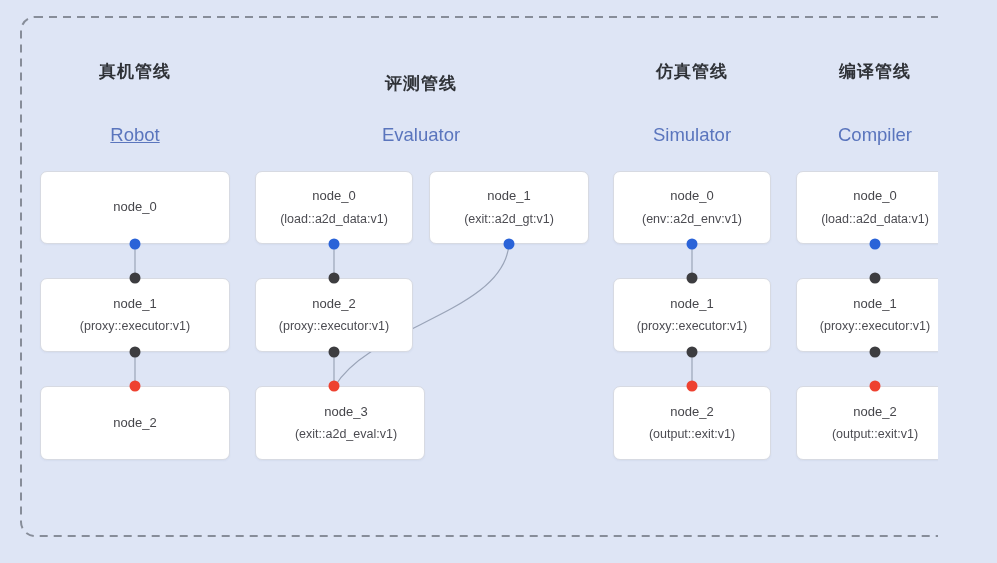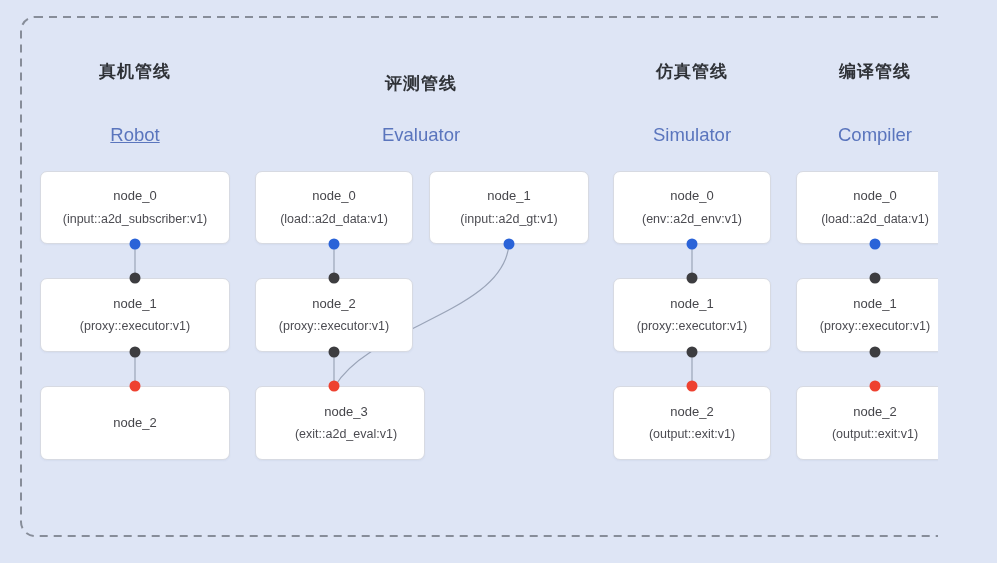--- a/index.html
+++ b/index.html
@@ -36,21 +36,20 @@
       <path d="M 509 244 C 504 312, 371 326, 335 386" fill="none" stroke="#9aa4b8" stroke-width="1.2"></path>
       <path d="M 692 244 L 692 278" fill="none" stroke="#9aa4b8" stroke-width="1.2"></path>
       <path d="M 692 352 L 692 386" fill="none" stroke="#9aa4b8" stroke-width="1.2"></path>
     </svg>
 
   <div class="layer" id="content-layer">
       <div class="hdr-zh" style="left: 135px; top: 60px;">真机管线</div>
       <div class="hdr-en" style="left: 135px; top: 124px; text-decoration: underline;">Robot</div>
       <div class="node-box" style="left: 40px; top: 171px; width: 188px; height: 71px; z-index: 2;">
         <div class="node-label">node_0</div>
-        <div class="node-type">(input::a2d_subscriber:v1)</div>
       </div>
       <div class="port" style="left: 135px; top: 244px; background: rgb(42, 99, 216);"></div>
       <div class="node-box" style="left: 40px; top: 278px; width: 188px; height: 72px; z-index: 2;">
         <div class="node-label">node_1</div>
         <div class="node-type">(proxy::executor:v1)</div>
       </div>
       <div class="port" style="left: 135px; top: 278px; background: rgb(61, 61, 64);"></div>
       <div class="port" style="left: 135px; top: 352px; background: rgb(61, 61, 64);"></div>
       <div class="node-box" style="left: 40px; top: 386px; width: 188px; height: 72px; z-index: 2;">
         <div class="node-label">node_2</div>
@@ -58,21 +57,21 @@
       <div class="port" style="left: 135px; top: 386px; background: rgb(238, 65, 48);"></div>
       <div class="hdr-zh" style="left: 421px; top: 72px;">评测管线</div>
       <div class="hdr-en" style="left: 421px; top: 124px;">Evaluator</div>
       <div class="node-box" style="left: 255px; top: 171px; width: 156px; height: 71px; z-index: 2;">
         <div class="node-label">node_0</div>
         <div class="node-type">(load::a2d_data:v1)</div>
       </div>
       <div class="port" style="left: 334px; top: 244px; background: rgb(42, 99, 216);"></div>
       <div class="node-box" style="left: 429px; top: 171px; width: 158px; height: 71px; z-index: 2;">
         <div class="node-label">node_1</div>
-        <div class="node-type">(input::a2d_gt:v1)</div>
+        <div class="node-type">(exit::a2d_gt:v1)</div>
       </div>
       <div class="port" style="left: 509px; top: 244px; background: rgb(42, 99, 216);"></div>
       <div class="node-box" style="left: 255px; top: 278px; width: 156px; height: 72px; z-index: 2;">
         <div class="node-label">node_2</div>
         <div class="node-type">(proxy::executor:v1)</div>
       </div>
       <div class="port" style="left: 334px; top: 278px; background: rgb(61, 61, 64);"></div>
       <div class="port" style="left: 334px; top: 352px; background: rgb(61, 61, 64);"></div>
       <div class="node-box" style="left: 255px; top: 386px; width: 156px; height: 72px; z-index: 2; padding-left: 12px;">
         <div class="node-label">node_3</div>

